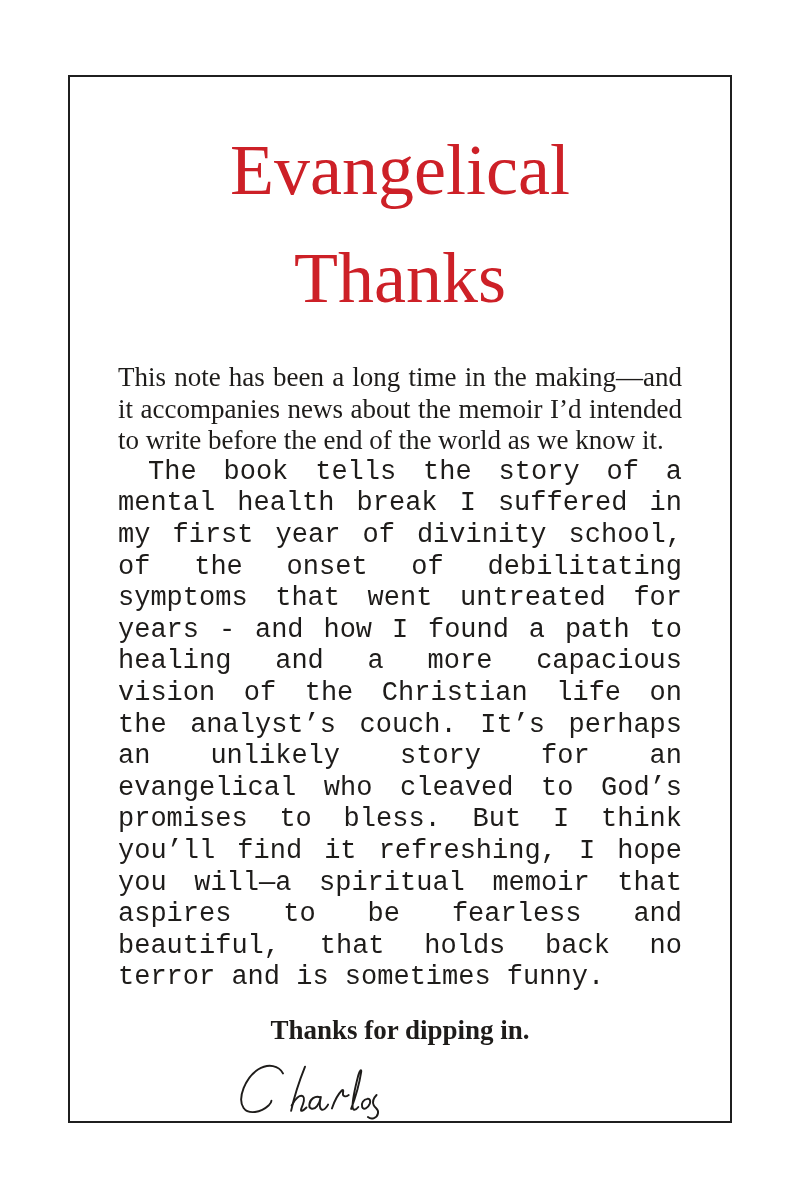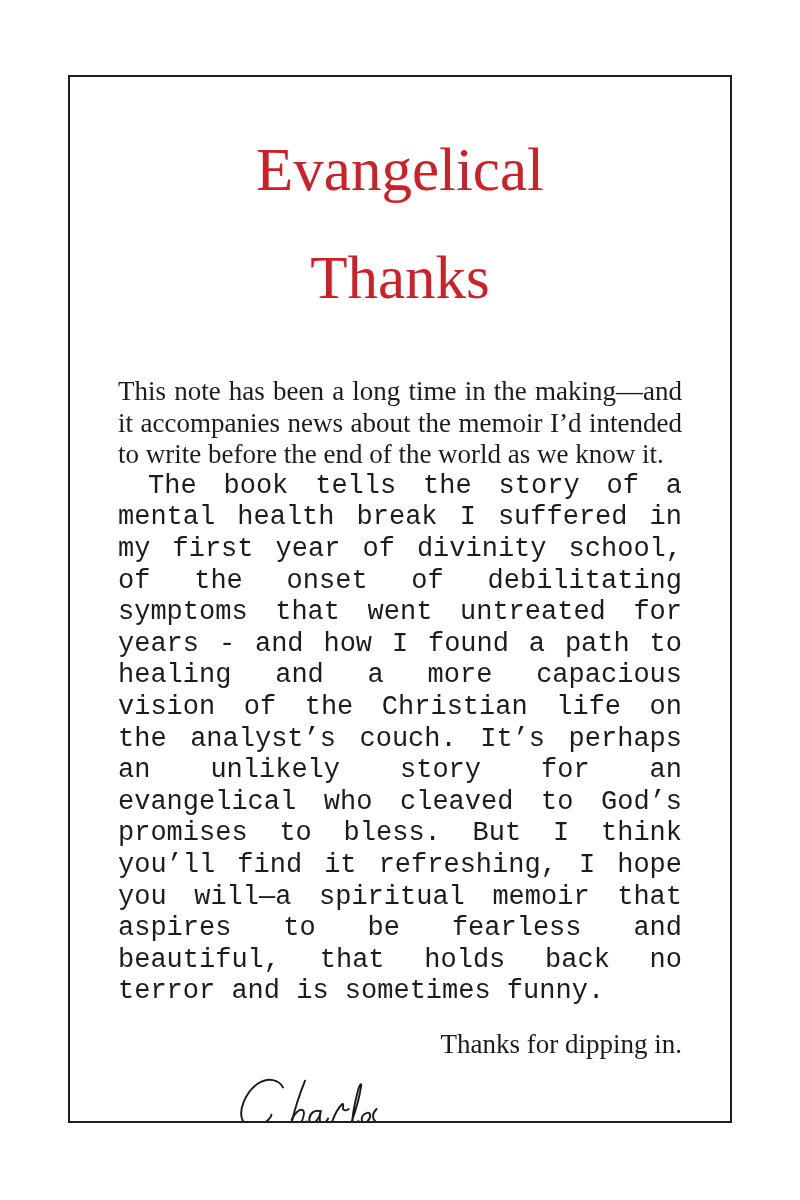--- a/index.html
+++ b/index.html
@@ -28,42 +28,43 @@
     height:1048px;
     border:2px solid var(--border);
     background:var(--bg);
     padding:0 48px;
     overflow:hidden;
   }
   .title{
     margin-top:39px;
     text-align:center;
     color:var(--red);
-    font-size:61px;
+    font-size:72px;
     line-height:108px;
     font-weight:400;
     letter-spacing:0;
   }
   .title span{display:block;}
   .letter-body{
-    margin-top:44px;
+    margin-top:30px;
     color:var(--ink);
     font-size:27px;
     line-height:31.6px;
   }
   .para{
     text-align:justify;
   }
   .para.indent{
     text-indent:30px;
     font-family:Liberation Mono, monospace;
   }
   .closing{
     margin-top:21px;
-    text-align:right;
+    text-align:center;
+    font-weight:bold;
   }
   .signature{
     margin-top:13px;
     margin-left:110px;
     width:156px;
     height:72px;
   }
   .signature svg{
     display:block;
     width:156px;

